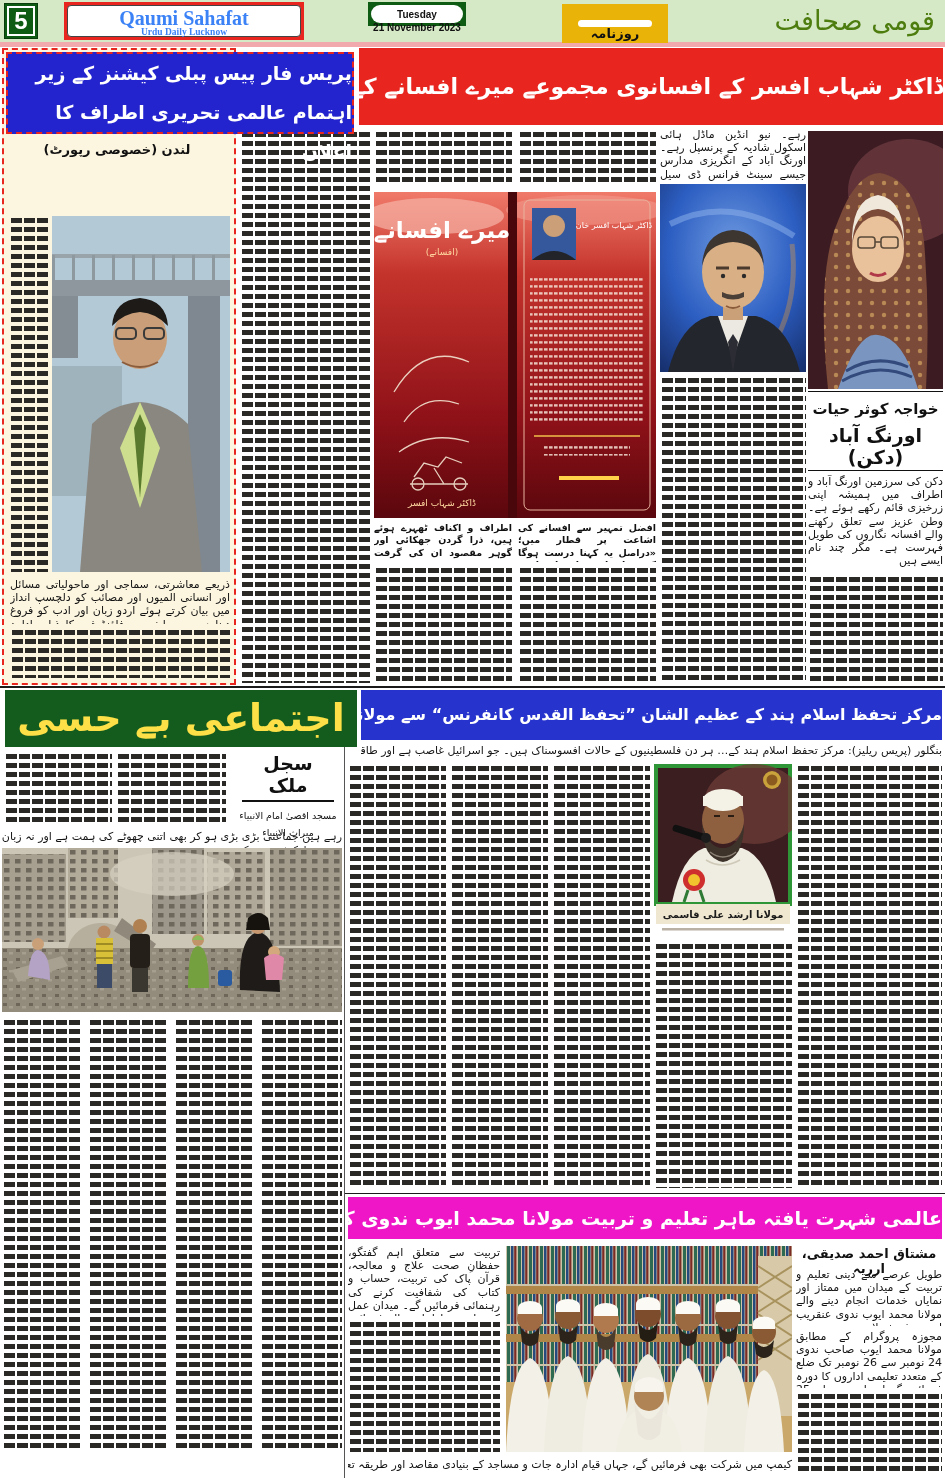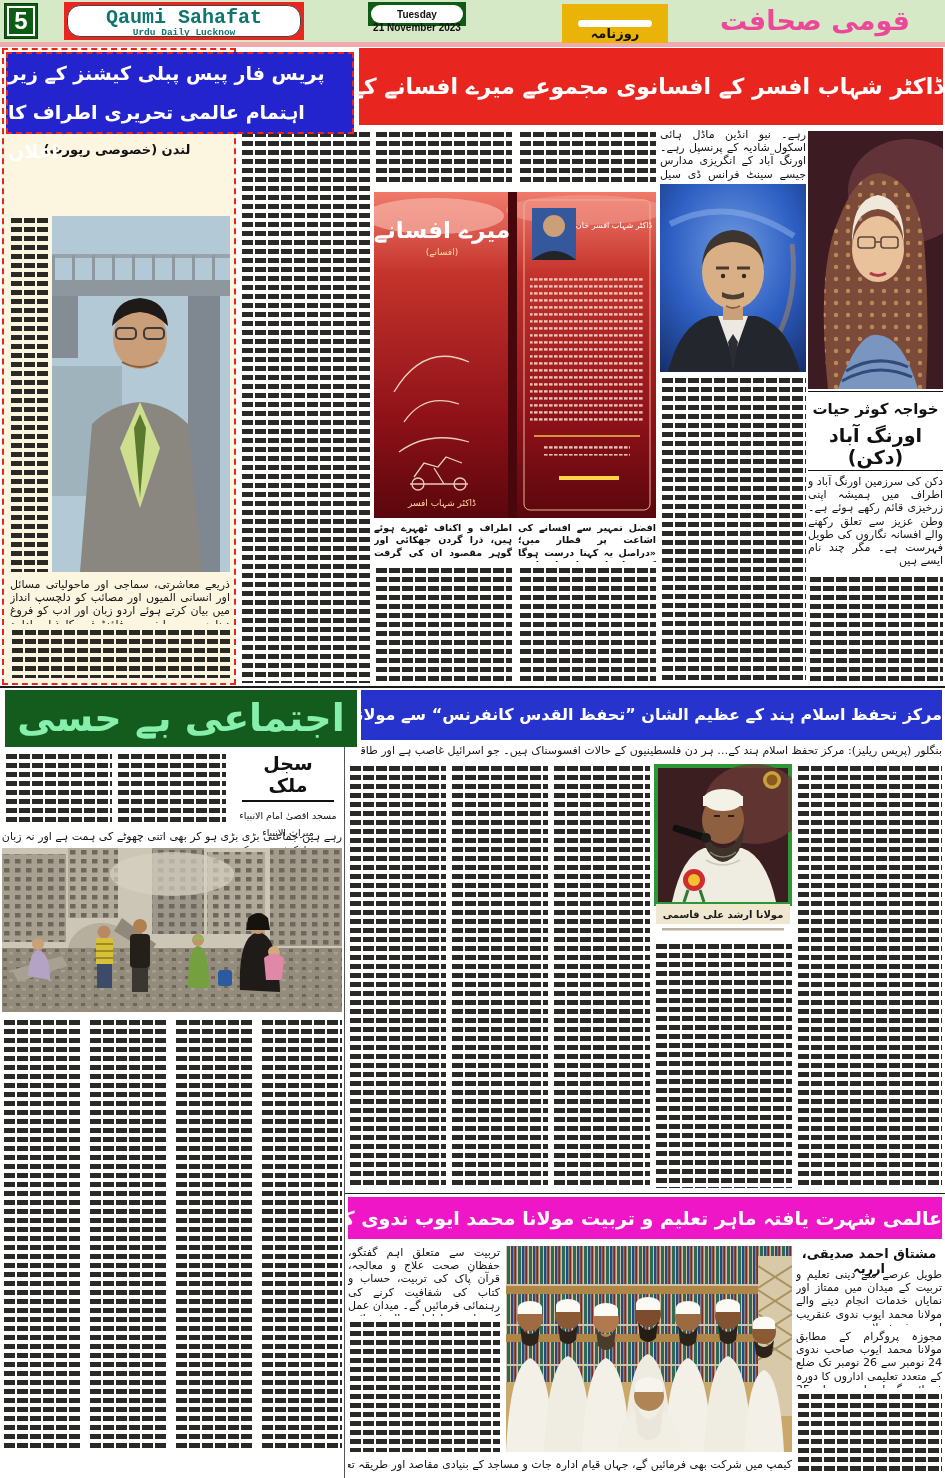--- a/index.html
+++ b/index.html
@@ -15,44 +15,44 @@
   .lead{font-size:11px;line-height:1.2;text-align:justify;color:#141414;overflow:hidden}
   .oneline{white-space:nowrap;text-overflow:clip}
   .capt{font-size:9.5px;font-weight:bold;line-height:1.3;text-align:justify;color:#111;overflow:hidden}
   
   .hdr{left:0;top:0;width:945px;height:42px;background:#d6e9c6}
   .hdr-strip{left:0;top:42px;width:945px;height:5px;background:#f2a9ad}
   .pagenum{left:4px;top:3px;width:34px;height:36px;background:#0e5c13;border:1px solid #0a3d0c;
            outline:2px solid #fff;outline-offset:-5px;color:#fff;font-weight:bold;font-size:24px;
            text-align:center;line-height:34px;font-family:"Liberation Sans",sans-serif}
   .masthead{left:64px;top:2px;width:240px;height:38px;background:#e8251f;padding:3px}
-  .masthead-in{width:100%;height:100%;background:#fff;border:1px solid #444;border-radius:13px;
-           text-align:center;font-family:Liberation Mono, monospace;color:#0f766e;line-height:1}
+  .masthead-in{width:100%;height:100%;background:#fff;border:1px solid #444;border-radius:4px;
+           text-align:center;font-family:Liberation Serif, serif;color:#3b82f6;line-height:1}
   .masthead-in .t1{font-size:20px;font-weight:bold;padding-top:2px}
   .masthead-in .t2{font-size:9.5px;font-weight:bold}
   .datebox{left:368px;top:2px;width:98px;height:24px;background:#0e5c13;padding:3px}
   .datebox-in{width:100%;height:100%;background:#fff;border-radius:10px;text-align:center;
            font-family:"Liberation Sans",sans-serif;color:#111;line-height:1.3}
   .datebox-in .t1{font-size:10px;font-weight:bold;padding-top:3px}
   .datebox-in .t2{font-size:10px;font-weight:bold}
   .edbox{left:562px;top:4px;width:106px;height:39px;background:#eab308;padding:16px}
   .edbox-in{width:100%;height:100%;background:#fff;border-radius:9px;text-align:center;
            font-size:13px;font-weight:bold;color:#111;line-height:27px}
-  .secttitle{left:720px;top:4px;width:215px;height:34px;color:#ec4899;font-weight:bold;
-           font-size:27px;text-align:left;line-height:34px}
+  .secttitle{left:720px;top:4px;width:215px;height:34px;color:#4d7c0f;font-weight:normal;
+           font-size:27px;text-align:right;line-height:34px}
   
   .pressbox{left:2px;top:48px;width:234px;height:637px;background:#fcf5df;
            border:2px dashed #e8251f;overflow:visible;--gap:#fcf5df}
   .press-head{left:2px;top:2px;width:348px;height:82px;background:#2424cf;border:2px dashed #e8251f;
-           color:#fff;font-weight:bold;font-size:19px;text-align:left;line-height:39px;z-index:5}
+           color:#fff;font-weight:bold;font-size:19px;text-align:right;line-height:39px;z-index:5}
   .dateline{font-size:13px;font-weight:bold;color:#111;text-align:center}
   
   .mainhead{left:359px;top:48px;width:584px;height:77px;background:#e8251f;color:#fff;
            font-weight:bold;font-size:22px;text-align:center;line-height:77px;white-space:nowrap;overflow:hidden}
-  .greenbox{left:5px;top:690px;width:352px;height:57px;background:#135c1d;color:#86efac;
+  .greenbox{left:5px;top:690px;width:352px;height:57px;background:#135c1d;color:#fde047;
            font-weight:bold;font-size:38px;text-align:center;line-height:57px;white-space:nowrap;overflow:hidden}
   .bluebar{left:361px;top:690px;width:581px;height:50px;background:#2633cc;color:#fff;
            font-weight:bold;font-size:16px;text-align:center;line-height:50px;white-space:nowrap;overflow:hidden}
   .pinkbar{left:348px;top:1197px;width:594px;height:42px;background:#ee16c6;color:#fff;
            font-weight:bold;font-size:19px;text-align:center;line-height:42px;white-space:nowrap;overflow:hidden}
   .divider{background:#1a1a1a}
   .vrule{background:#555}
   .authcap{border-top:1.5px solid #111;border-bottom:1.5px solid #111;text-align:center;color:#111}
   .authcap .n1{font-size:15px;font-weight:bold;padding-top:8px}
   .authcap .n2{font-size:19px;font-weight:bold;padding:6px 0 8px}

